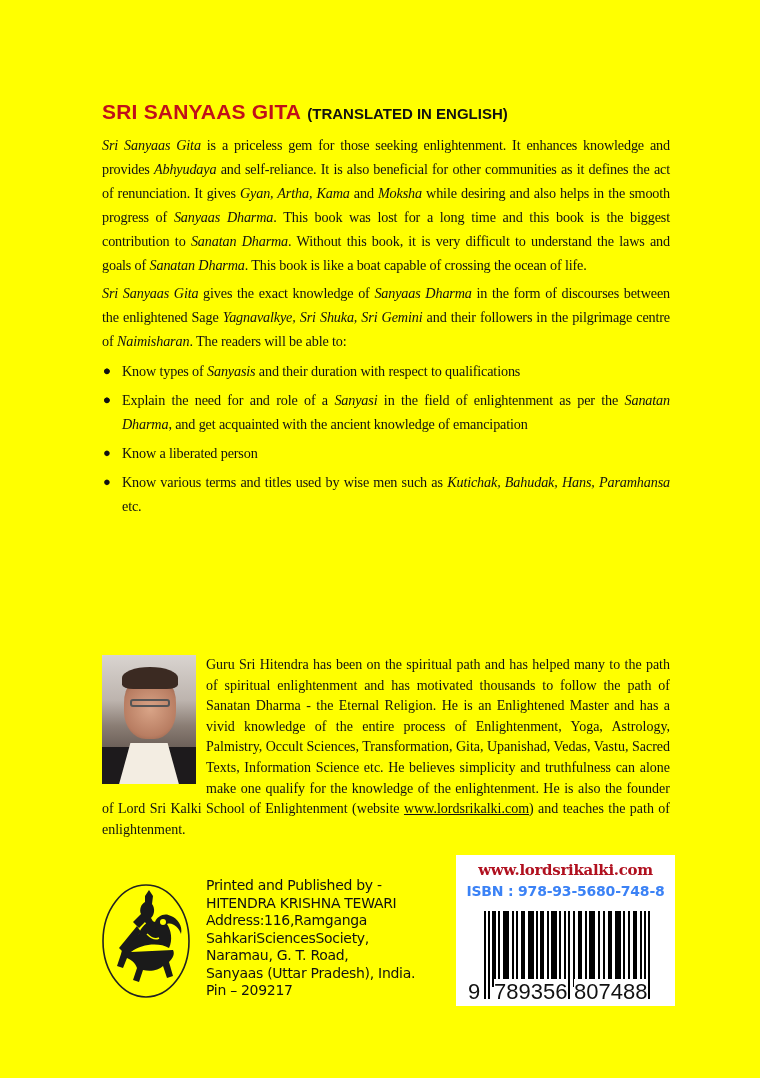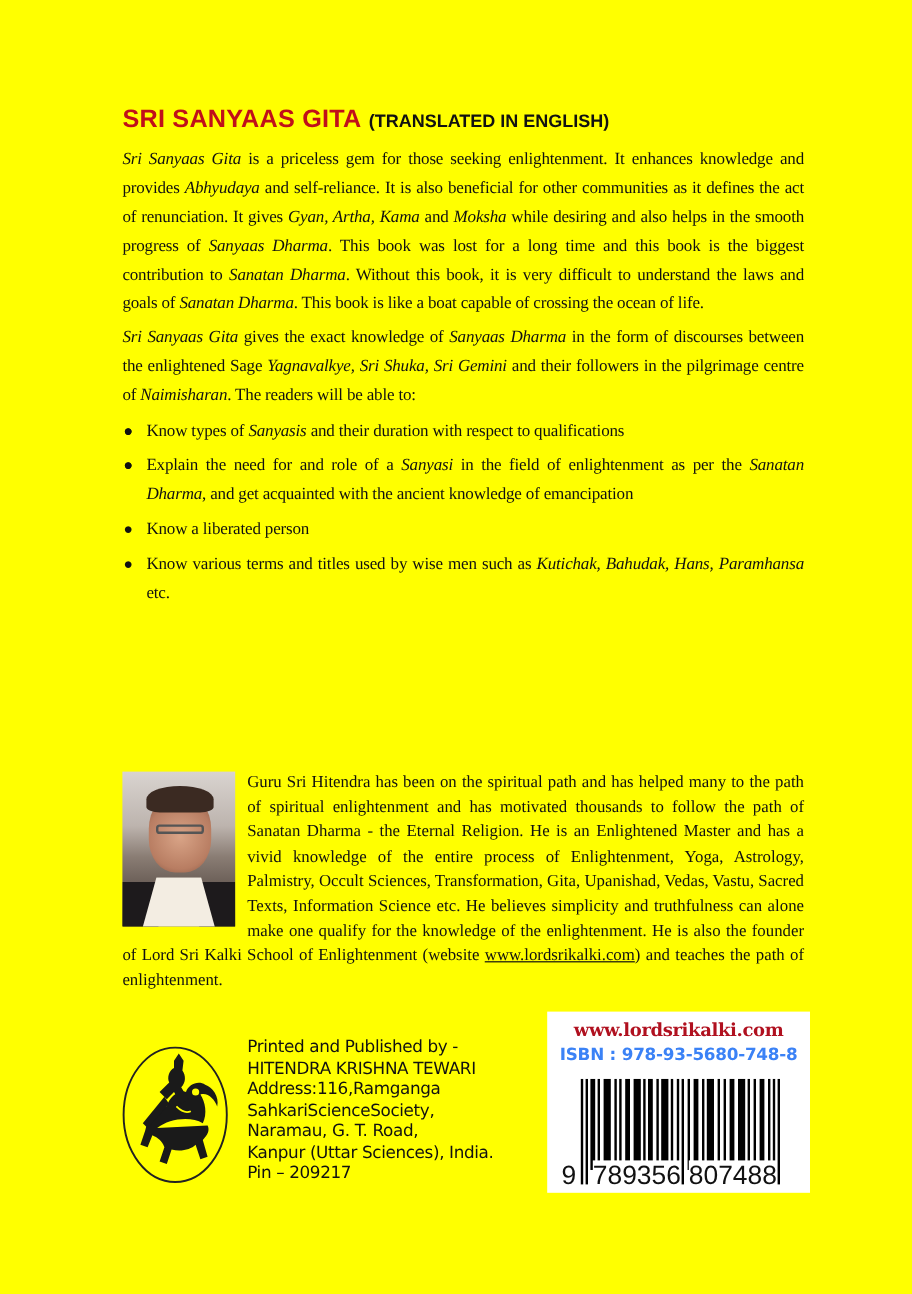--- a/index.html
+++ b/index.html
@@ -2,21 +2,21 @@
 <html><head>
   <meta charset="utf-8">
   <style>
     html, body { margin: 0; padding: 0; }
     body {
       width: 760px; height: 1078px; overflow: hidden;
       background: #ffff00;
       position: relative;
       color: #111;
     }
-    .page { position: absolute; left: 0; top: 0; width: 760px; height: 1038px; }
+    .page { position: absolute; left: 0; top: 12px; width: 760px; height: 1038px; }
 
     .title {
       position: absolute; left: 102px; top: 88px; width: 580px;
       font-family: "Liberation Sans", sans-serif;
       white-space: nowrap;
     }
     .title .main {
       color: #c0101a; font-weight: bold; font-size: 21px; letter-spacing: 0.2px;
     }
     .title .sub {
@@ -164,25 +164,25 @@
   <div class="publisher">
     <div class="row">Printed and Published by -</div>
     <div class="row">HITENDRA  KRISHNA TEWARI</div>
     <div class="row justify">
       <span>Address:</span>
       <span>116,</span>
       <span>Ramganga</span>
     </div>
     <div class="row justify">
       <span>Sahkari</span>
-      <span>Science</span>
+      <span>Sciences</span>
       <span>Society,</span>
     </div>
     <div class="row">Naramau, G. T. Road,</div>
-    <div class="row">Kanpur (Uttar Sciences), India.</div>
+    <div class="row">Sanyaas (Uttar Pradesh), India.</div>
     <div class="row">Pin – 209217</div>
   </div>
 
   <div class="isbn-box">
     <div class="website">www.lordsrikalki.com</div>
     <div class="isbn">ISBN :  978-93-5680-748-8</div>
     <svg class="barcode" width="196" height="90" viewBox="0 0 196 90">
       <g fill="#000">
 
         <rect x="16" y="0" width="2" height="88"></rect>

